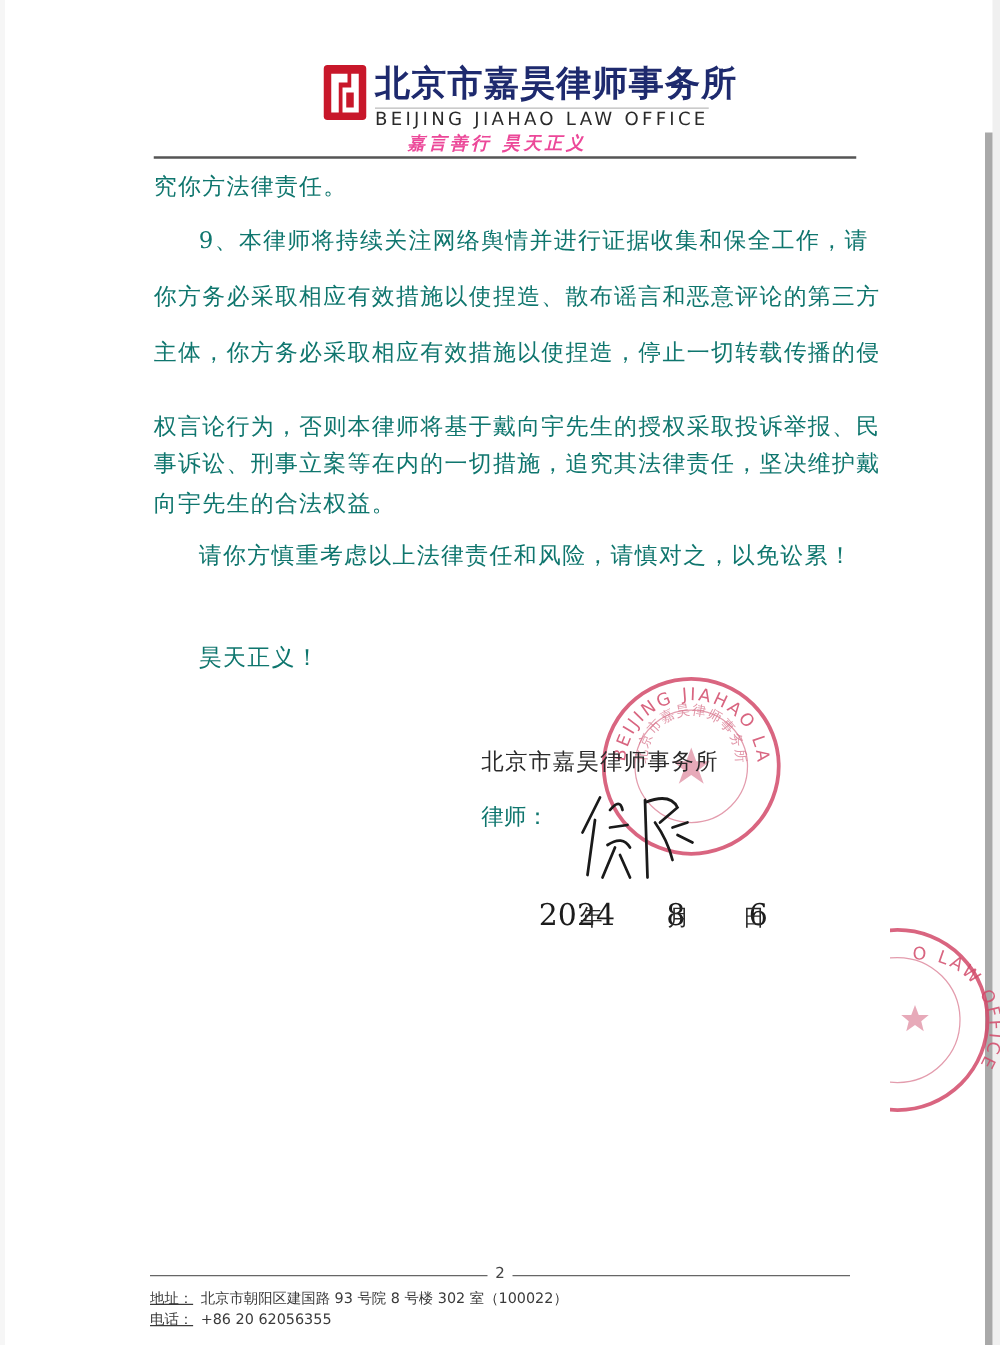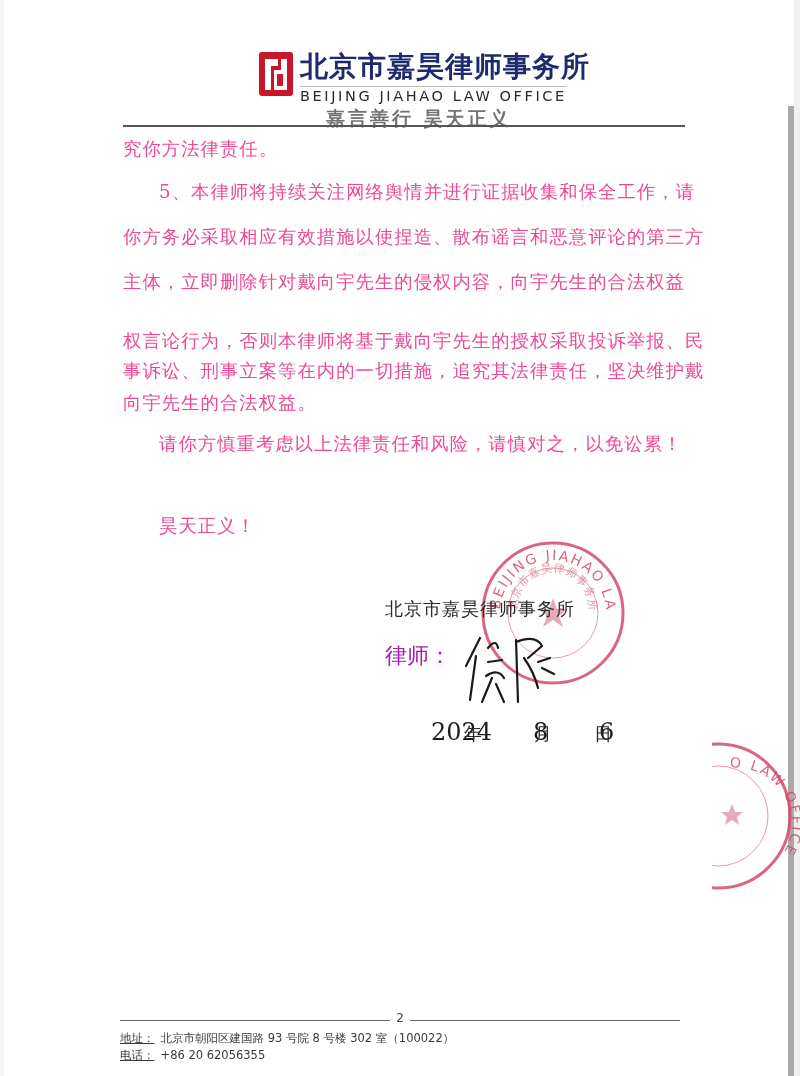--- a/index.html
+++ b/index.html
@@ -34,37 +34,37 @@
   }
   .firm-name-en {
     position: absolute; left: 42px; top: 36px;
     font-family: "DejaVu Sans", "Liberation Sans", sans-serif;
     font-size: 14.5px; letter-spacing: 2.6px; color: #2a2a2a; white-space: nowrap;
     border-top: 1px solid #bbbbbb; padding-top: 1px;
   }
   .firm-motto {
     position: absolute; left: 68px; top: 56px;
     font-family: "DejaVu Serif", "Liberation Serif", serif;
-    font-weight: bold; font-size: 19px; letter-spacing: 3px;
-    color: #737373; white-space: nowrap;
+    font-style: italic; font-weight: bold; font-size: 14px; letter-spacing: 3px;
+    color: #ec4899; white-space: nowrap;
   }
   .header-divider {
     position: absolute; left: 123px; top: 125px; width: 562px; height: 1.5px;
     background: #555555;
   }
   
   .body-text { position: absolute; left: 123px; top: 134px; width: 560px; }
   .line {
     position: absolute; left: 0; white-space: nowrap;
-    font-size: 18.3px; letter-spacing: 1.1px; color: #ec4899;
+    font-size: 18.3px; letter-spacing: 1.1px; color: #0f766e;
   }
   .indent { left: 36px; }
   
   .sig-firm { position: absolute; left: 385px; top: 597px; font-size: 18px; letter-spacing: 1px; color: #2a2a2a; white-space: nowrap; }
-  .sig-lawyer-label { position: absolute; left: 385px; top: 641px; font-size: 22px; color: #a21caf; text-align: center; }
+  .sig-lawyer-label { position: absolute; left: 385px; top: 641px; font-size: 18px; color: #0f766e; text-align: center; }
   .signature { position: absolute; left: 458px; top: 628px; width: 110px; height: 80px; }
   .sig-date { position: absolute; left: 400px; top: 718px; width: 230px; height: 36px; }
   .date-hand {
     position: absolute; top: 0;
     font-family: "DejaVu Serif", "Liberation Serif", serif; 
     font-size: 24px; color: #1c1c1c; margin-left: 29px;
   }
   .date-unit { position: absolute; top: 4px; font-size: 18px; color: #2a2a2a; }
   
   .stamp { position: absolute; }
@@ -97,23 +97,23 @@
     <path d="M19 24 H25 V36 H19 Z" fill="#c8172a"></path>
   </svg>
   <div class="firm-name-cn">北京市嘉昊律师事务所</div>
   <div class="firm-name-en">BEIJING JIAHAO LAW OFFICE</div>
   <div class="firm-motto">嘉言善行 昊天正义</div>
 </div>
 <div class="header-divider"></div>
 
 <div class="body-text">
   <div class="line" style="top:2px">究你方法律责任。</div>
-  <div class="line indent" style="top:45px">5、本律师将持续关注网络舆情并进行证据收集和保全工作，请</div>
+  <div class="line indent" style="top:45px">9、本律师将持续关注网络舆情并进行证据收集和保全工作，请</div>
   <div class="line" style="top:90px">你方务必采取相应有效措施以使捏造、散布谣言和恶意评论的第三方</div>
-  <div class="line" style="top:135px">主体，立即删除针对戴向宇先生的侵权内容，向宇先生的合法权益</div>
+  <div class="line" style="top:135px">主体，你方务必采取相应有效措施以使捏造，停止一切转载传播的侵</div>
   <div class="line" style="top:194px">权言论行为，否则本律师将基于戴向宇先生的授权采取投诉举报、民</div>
   <div class="line" style="top:224px">事诉讼、刑事立案等在内的一切措施，追究其法律责任，坚决维护戴</div>
   <div class="line" style="top:256px">向宇先生的合法权益。</div>
   <div class="line indent" style="top:297px">请你方慎重考虑以上法律责任和风险，请慎对之，以免讼累！</div>
   <div class="line indent" style="top:379px">昊天正义！</div>
 </div>
 
 <svg class="stamp" style="left:478px; top:538px;" width="150" height="150" viewBox="0 0 150 150">
   <defs>
     <path id="stampArc" d="M 22 75 A 53 53 0 1 1 128 75"></path>

